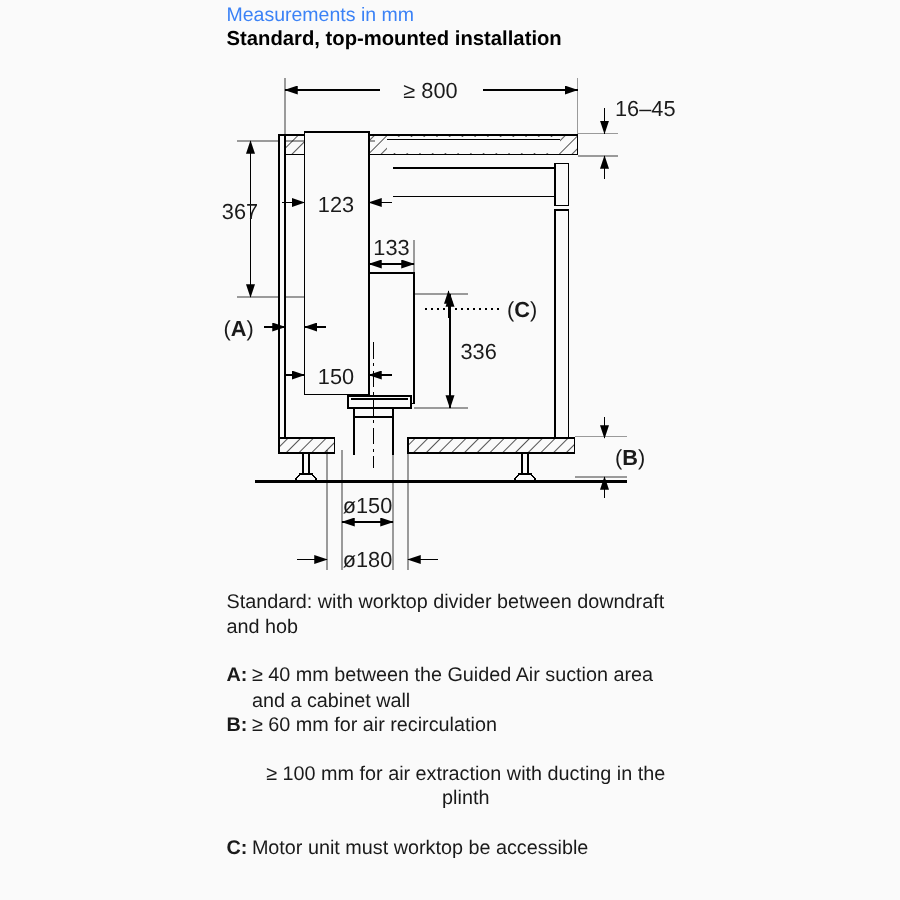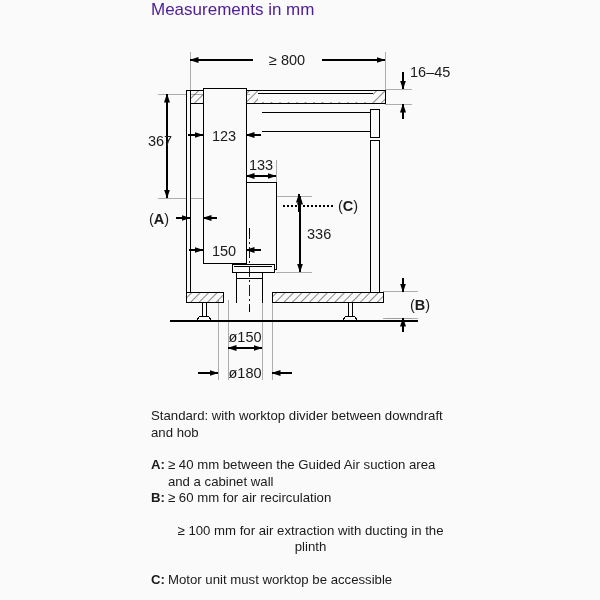--- a/index.html
+++ b/index.html
@@ -16,39 +16,39 @@
     color: #1a1a1a;
     overflow: hidden;
   }
   .hdr {
     position: absolute;
     left: 151px;
     top: 2px;
     width: 300px;
   }
   .hdr-line1 {
-    font-size: 17px;
+    font-size: 13px;
     line-height: 16px;
-    color: #4c1d95;
+    color: #3b82f6;
   }
   .hdr-line2 {
     font-size: 13.5px;
     line-height: 16px;
     font-weight: bold;
     color: #000;
   }
   #drawing {
     position: absolute;
     left: 0;
     top: 0;
   }
   .notes {
     position: absolute;
     left: 151px;
-    top: 408px;
+    top: 393px;
     width: 300px;
     font-size: 13.2px;
     line-height: 16.5px;
   }
   .note-std {
     margin: 0 0 16px 0;
   }
   .note-row {
     display: flex;
     align-items: flex-start;
@@ -70,20 +70,21 @@
     text-align: center;
   }
 </style>
 </head>
 <body>
 
 <div id="page">
 
   <div class="hdr">
     <div class="hdr-line1">Measurements in mm</div>
+    <div class="hdr-line2">Standard, top-mounted installation</div>
   </div>
 
   <svg id="drawing" width="600" height="600" viewBox="0 0 600 600">
     <defs>
       <marker id="arrE" markerWidth="9" markerHeight="9" refX="8.5" refY="3" orient="auto" markerUnits="userSpaceOnUse">
         <path d="M0,0 L9,3 L0,6 z" fill="#000"></path>
       </marker>
       <marker id="arrS" markerWidth="9" markerHeight="9" refX="0.5" refY="3" orient="auto" markerUnits="userSpaceOnUse">
         <path d="M9,0 L0,3 L9,6 z" fill="#000"></path>
       </marker>

